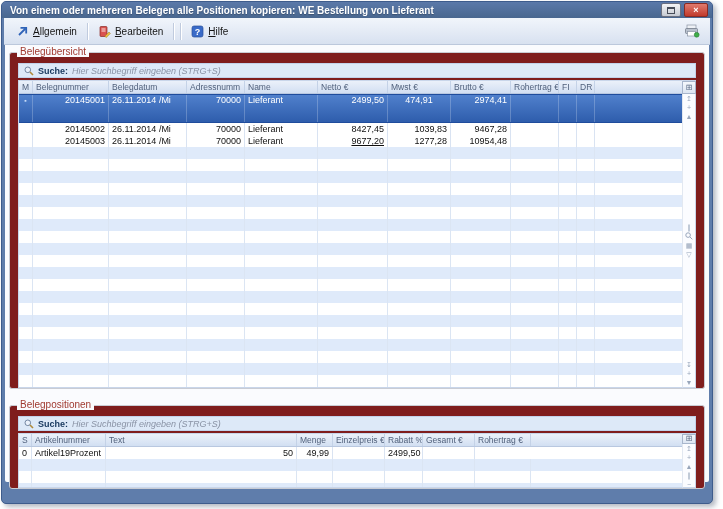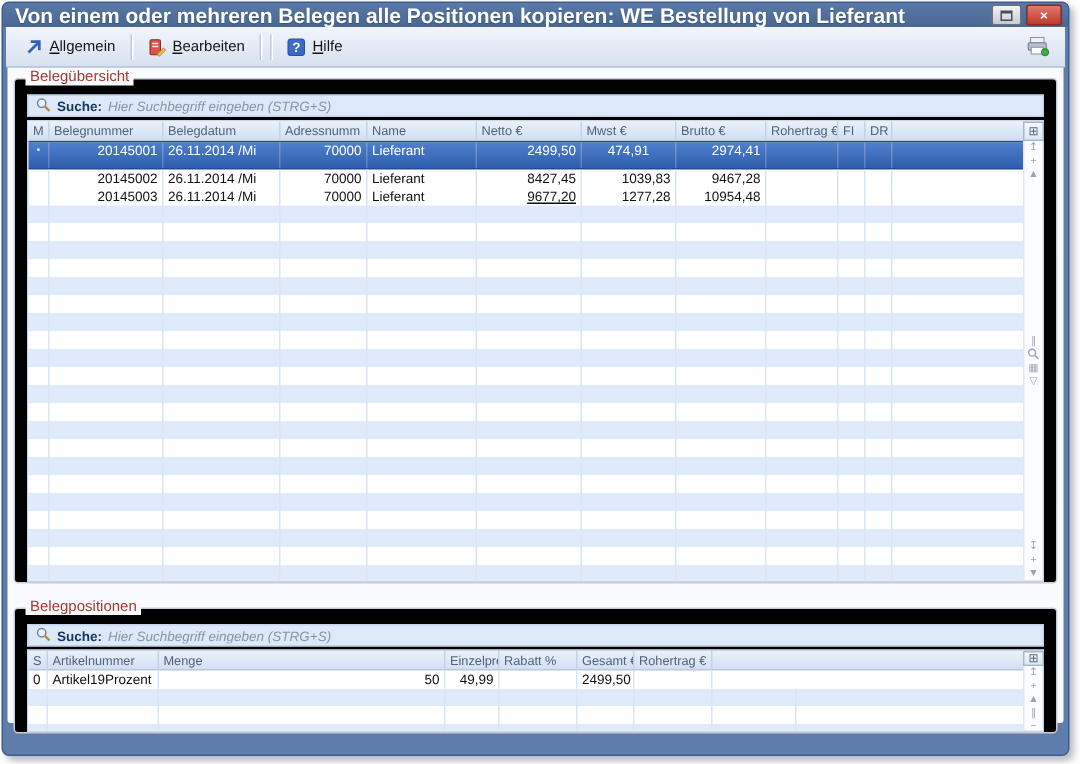--- a/index.html
+++ b/index.html
@@ -5,21 +5,21 @@
   html,body{margin:0;padding:0;background:#ffffff;font-family:"Liberation Sans",sans-serif;}
   .stage{position:relative;width:723px;height:509px;overflow:hidden;}
   .window{
     position:absolute;left:1px;top:1px;width:712px;height:503px;box-sizing:border-box;
     background:#5f7dab;border:1px solid #3e5c8c;border-radius:5px;overflow:hidden;
     box-shadow:3px 3px 5px rgba(120,130,145,.55);
   }
   
   .titlebar{height:16px;display:flex;align-items:center;padding:0 4px 0 8px;
     background:linear-gradient(#5b79a9,#49678f);}
-  .title{flex:1;color:#fff;font-size:14px;font-weight:bold;white-space:nowrap;overflow:hidden;
+  .title{flex:1;color:#fff;font-size:10px;font-weight:bold;white-space:nowrap;overflow:hidden;
     text-shadow:0 1px 1px rgba(0,0,0,.25);}
   .winbtns{display:flex;gap:3px;align-items:center;}
   .btn-restore{width:18px;height:12px;border:1px solid #6b7080;border-radius:2px;
     background:linear-gradient(#f4f4f6,#c6cad2);display:flex;align-items:center;justify-content:center;}
   .btn-restore i{display:block;width:6px;height:4px;border:1px solid #474d59;border-top-width:2px;}
   .btn-close{width:22px;height:12px;border:1px solid #8a2a22;border-radius:2px;
     background:linear-gradient(#e07a6e,#c13a2b);color:#fff;font-size:9px;font-weight:bold;
     display:flex;align-items:center;justify-content:center;line-height:1;}
   
   .toolbar{height:26px;margin:0 2px;background:linear-gradient(#f1f5fb,#d8e1f0);
@@ -31,21 +31,21 @@
   .tsep{width:1px;height:17px;background:#c0cbde;margin:0 3px;box-shadow:1px 0 0 #fff;}
   .tool-right{margin-left:auto;padding-right:5px;display:flex;align-items:center;}
   
   .tabband{height:19px;display:flex;align-items:flex-end;padding-left:9px;}
   .tab{height:16px;background:linear-gradient(#ffffff,#e5eaf2);border:1px solid #8294ae;border-bottom:0;
     border-radius:3px 3px 0 0;font-size:10px;color:#222;padding:1px 9px 0;display:flex;align-items:center;}
   
   .content{height:437px;margin:0 3px 4px;background:#fafbfe;padding:1px 2px;box-sizing:border-box;
     border-radius:0 0 2px 2px;}
   .group{position:relative;border:1px solid #c9ccd4;border-radius:3px;margin:6px 2px 16px;
-    padding:8px 6px 3px;box-sizing:border-box;background:#000000;}
+    padding:8px 6px 3px;box-sizing:border-box;background:#7f1d1d;}
   .group-label{position:absolute;top:-7px;left:7px;background:#fafbfe;padding:0 3px;font-size:10px;color:#a03a30;}
   .g1{height:337px;}
   .g2{height:84px;margin-top:9px;}
   
   .searchbar{height:13px;background:#dde9f8;border:1px solid #c2d2ea;display:flex;align-items:center;
     gap:4px;padding:0 5px;margin:2px 2px 2px;}
   .search-label{font-size:9px;font-weight:bold;color:#16365c;}
   .search-input{flex:1;border:0;background:transparent;font-family:"Liberation Sans",sans-serif;
     font-size:9px;font-style:italic;color:#333;outline:none;height:11px;padding:0;}
   .search-input::placeholder{color:#8a93a5;opacity:1;}
@@ -54,21 +54,21 @@
   .gridwrap.ov{height:308px;}
   .gridwrap.pos{height:55px;}
   .grid{flex:1;display:flex;flex-direction:column;border:1px solid #c9d6ea;border-right:0;background:#fff;min-width:0;}
   .g-row{display:grid;height:12px;min-height:12px;}
   .g-head{background:linear-gradient(#ebf1fa,#d2dff2);border-bottom:1px solid #b9c8e0;height:12px;}
   .g-hcell{font-size:8.5px;color:#51617c;padding:0 3px;border-right:1px solid #c4d2e7;line-height:12px;
     white-space:nowrap;overflow:hidden;min-width:0;}
   .g-cell{font-size:9px;color:#101010;padding:0 3px;border-right:1px solid #d9e3f2;line-height:12px;
     white-space:nowrap;overflow:hidden;min-width:0;}
   .g-row.sel{background:linear-gradient(#5080cc,#2e5dac);border-top:1px solid #1f4c9c;border-bottom:1px solid #1f4c9c;
-    height:19px;box-sizing:border-box;}
+    height:29px;box-sizing:border-box;}
   .g-row.sel .g-cell{color:#fff;border-right-color:rgba(255,255,255,.22);line-height:11px;}
   .ov .g-row .g-cell:first-child{font-size:7px;color:#c8dcf8;}
   .g-empty{flex:1;display:grid;background:repeating-linear-gradient(180deg,#dfeafa 0 12px,#ffffff 12px 24px);}
   .g-empty div{border-right:1px solid #dbe5f3;min-width:0;}
   .g-empty div:last-child,.g-head .g-hcell:last-child,.g-row .g-cell:last-child{border-right:0;}
   
   .strip{width:14px;background:#fbfcff;border:1px solid #c9d6ea;border-left:1px solid #e2e8f1;
     display:flex;flex-direction:column;align-items:center;box-sizing:border-box;}
   .chooser{width:12px;height:11px;border:1px solid #a8b6cc;background:linear-gradient(#f5f8fc,#dce5f2);
     display:flex;align-items:center;justify-content:center;font-size:8px;color:#5a6a84;line-height:1;}
@@ -256,20 +256,21 @@
                 <line x1="6" y1="6" x2="9" y2="9" stroke="#b08a3a" stroke-width="1.6"></line>
               </svg></span>
           <span class="search-label">Suche:</span>
           <input class="search-input" placeholder="Hier Suchbegriff eingeben (STRG+S)" style="">
         </div>
         <div class="gridwrap pos">
           <div class="grid">
               <div class="g-row g-head" style="grid-template-columns: 13px 74px 191px 36px 52px 38px 52px 56px minmax(0px, 1fr);">
                 <div class="g-hcell">S</div>
                 <div class="g-hcell">Artikelnummer</div>
+                <div class="g-hcell">Text</div>
                 <div class="g-hcell">Menge</div>
                 <div class="g-hcell">Einzelpreis €</div>
                 <div class="g-hcell">Rabatt %</div>
                 <div class="g-hcell">Gesamt €</div>
                 <div class="g-hcell">Rohertrag €</div>
                 <div class="g-hcell"></div>
               </div>
               <div class="g-row data" style="grid-template-columns: 13px 74px 191px 36px 52px 38px 52px 56px minmax(0px, 1fr);">
                 <div class="g-cell" style="text-align: left;">0</div>
                 <div class="g-cell" style="text-align: left;">Artikel19Prozent</div>

